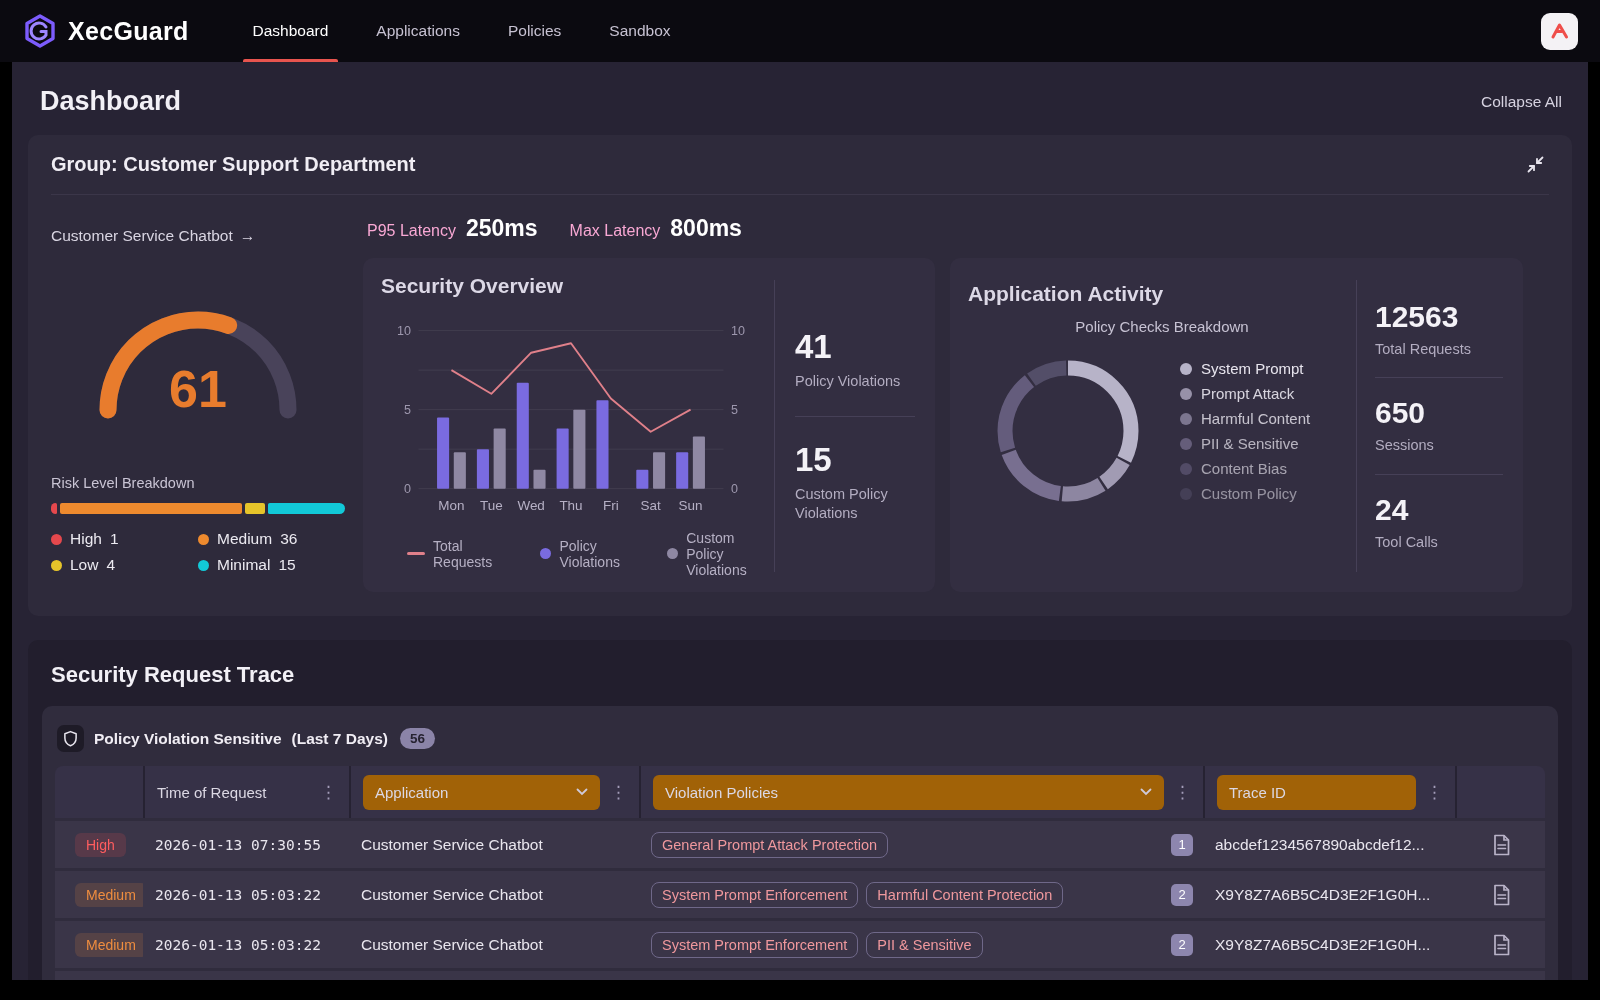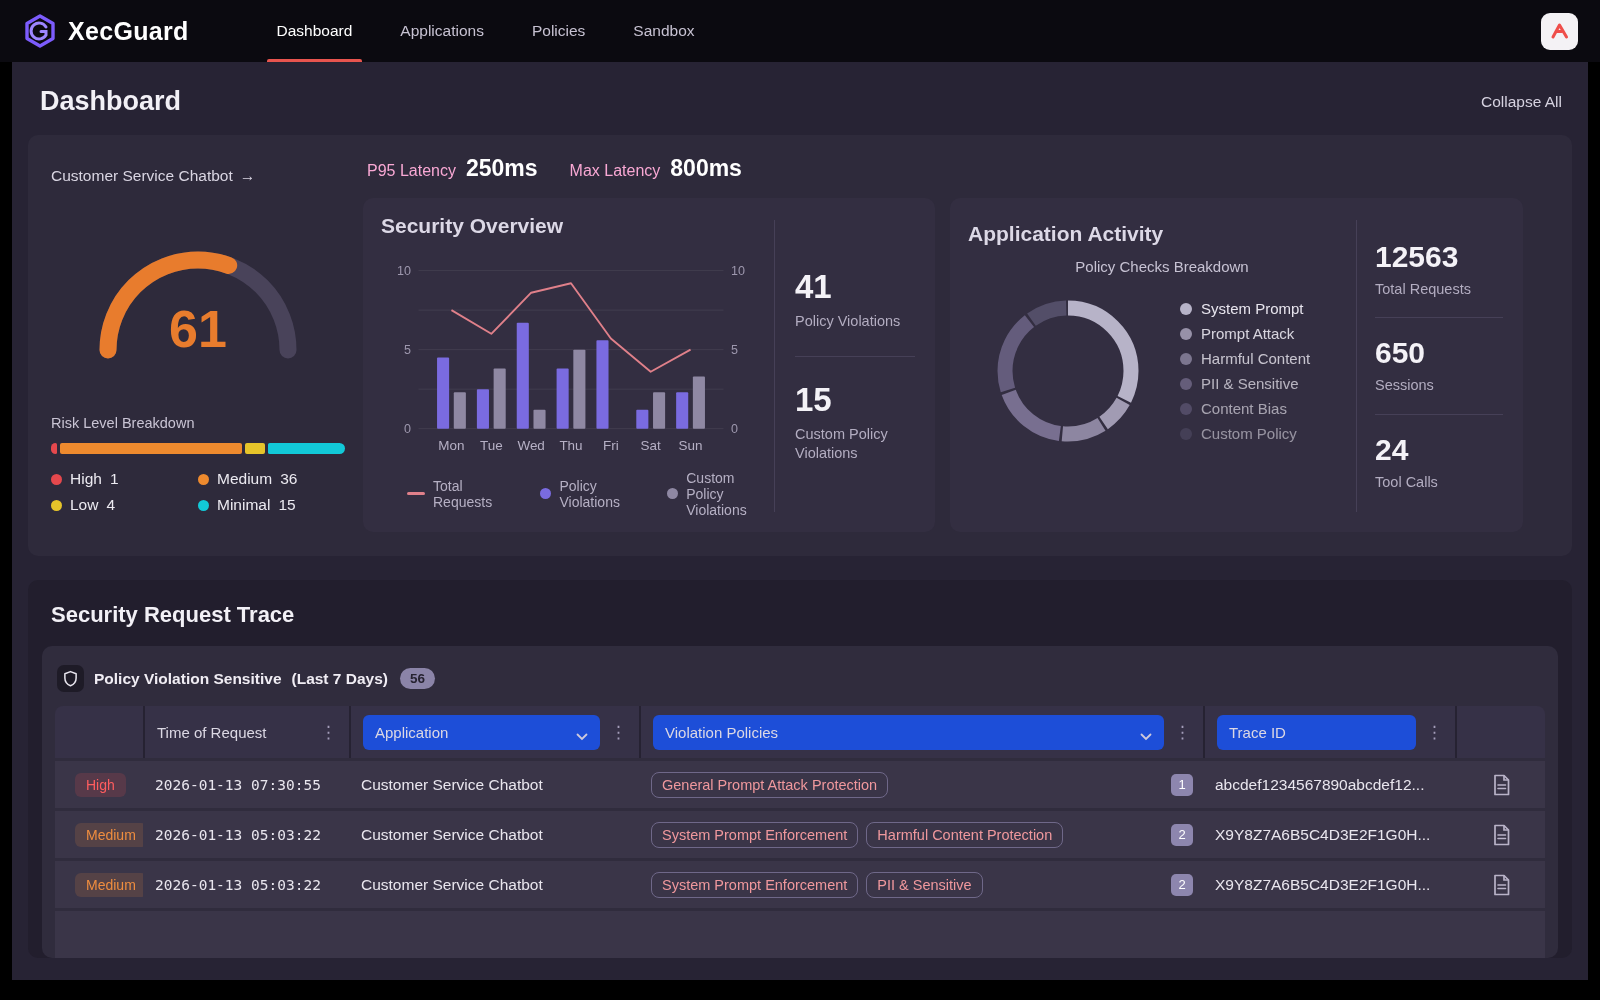--- a/index.html
+++ b/index.html
@@ -1,20 +1,20 @@
 <!DOCTYPE html>
 <html><head>
 <meta charset="utf-8">
 <style>
   * { margin:0; padding:0; box-sizing:border-box; }
   html,body { width:1600px; height:1000px; background:#000; font-family:"Liberation Sans", sans-serif; overflow:hidden; }
 
   
   .nav { height:62px; background:#0b0a10; display:flex; align-items:center; padding:0 22px; }
-  .brand { display:flex; align-items:center; gap:10px; margin-right:64px; cursor:pointer; }
+  .brand { display:flex; align-items:center; gap:10px; margin-right:40px; cursor:pointer; }
   .brand-name { color:#fff; font-size:25px; font-weight:800; letter-spacing:.3px; }
   .nav-items { display:flex; height:62px; }
   .nav-item { color:#c7c2d2; font-size:15.5px; padding:0 24px; display:flex; align-items:center; position:relative; cursor:pointer; }
   .nav-item.active { color:#fff; }
   .nav-item.active::after { content:""; position:absolute; left:14px; right:14px; bottom:0; height:3px; background:#e8544e; border-radius:2px 2px 0 0; }
   .nav-right { margin-left:auto; }
   .appbtn { width:37px; height:37px; background:#f4f2f5; border-radius:9px; display:flex; align-items:center; justify-content:center; cursor:pointer; }
 
   
   .main { margin:0 12px; height:918px; background:#272334; padding:16px 16px 0 16px; overflow:hidden; }
@@ -78,21 +78,21 @@
   .trace-panel { margin-top:18px; background:#302c3d; border-radius:10px; padding:13px 13px 0 13px; }
   .trace-head { display:flex; align-items:center; gap:10px; padding:6px 2px 14px 2px; }
   .shield-box { width:27px; height:27px; background:#1e1b27; border-radius:7px; display:flex; align-items:center; justify-content:center; }
   .trace-head-title { color:#f0edf4; font-size:15.5px; font-weight:700; }
   .trace-badge { background:#8b84a8; color:#262230; font-size:13.5px; font-weight:600; border-radius:11px; padding:3px 10px; margin-left:2px; }
 
   .thead, .trow { display:grid; grid-template-columns:88px 206px 290px 564px 252px 1fr; align-items:center; }
   .thead { background:#363147; border-radius:8px 8px 0 0; height:52px; color:#dcd8e4; font-size:15px; }
   .th { height:100%; display:flex; align-items:center; gap:6px; padding:0 8px 0 12px; border-left:2px solid #262232; }
   .th:first-child { border-left:none; }
-  .hbox { background:#1d4ed8; border-radius:6px; flex:1; display:flex; align-items:flex-end; justify-content:space-between; padding:9px 12px; cursor:pointer; }
+  .hbox { background:#a16207; border-radius:6px; flex:1; display:flex; align-items:center; justify-content:space-between; padding:9px 12px; cursor:pointer; }
   .kebab { color:#a39dba; font-size:17px; padding:0 4px; cursor:pointer; flex:none; }
   .trow { background:#3a3548; height:47px; margin-top:3px; cursor:pointer; }
   .tcell { padding:0 10px 0 12px; color:#e9e6ee; font-size:15.5px; display:flex; align-items:center; overflow:hidden; white-space:nowrap; }
   .cell-time { font-family:"DejaVu Sans Mono", monospace; font-size:14.5px; }
   .sev { font-size:14px; font-weight:500; border-radius:6px; padding:4px 11px; margin-left:8px; }
   .sev-high { color:#ff5d5f; background:rgba(240,82,82,.16); }
   .sev-medium { color:#ef8d3f; background:rgba(240,138,62,.15); }
   .chip { border:1px solid #6f6889; border-radius:8px; padding:4px 10px; color:#f0989d; font-size:14.5px; margin-right:8px; flex:none; }
   .count { margin-left:auto; background:#8d86ae; color:#fff; font-size:13px; border-radius:5px; min-width:22px; height:22px; display:flex; align-items:center; justify-content:center; flex:none; }
   .cell-doc { justify-content:center; }
@@ -131,20 +131,31 @@
 </div>
 
 <div class="main">
 
   <div class="page-head">
     <div class="page-title">Dashboard</div>
     <div class="collapse-all">Collapse All</div>
   </div>
 
   <div class="panel">
+    <div class="panel-head">
+      <div class="panel-title">Group: Customer Support Department</div>
+      <div class="panel-collapse">
+        <svg width="19" height="19" viewBox="0 0 19 19" fill="none" stroke="#e8e5ee" stroke-width="1.8" stroke-linecap="round" stroke-linejoin="round">
+          <path d="M16.5 2.5 L11 8"></path>
+            <path d="M11 3.8 L11 8 L15.2 8"></path>
+          <path d="M2.5 16.5 L8 11"></path>
+            <path d="M8 15.2 L8 11 L3.8 11"></path>
+        </svg>
+      </div>
+    </div>
 
     <div class="panel-body">
 
       <div class="left-col">
         <div class="app-link">
           <span>Customer Service Chatbot</span>
           <span>→</span>
         </div>
         <div class="gauge-wrap">
           <svg id="gauge-svg" width="226" height="128" viewBox="0 0 226 128">

